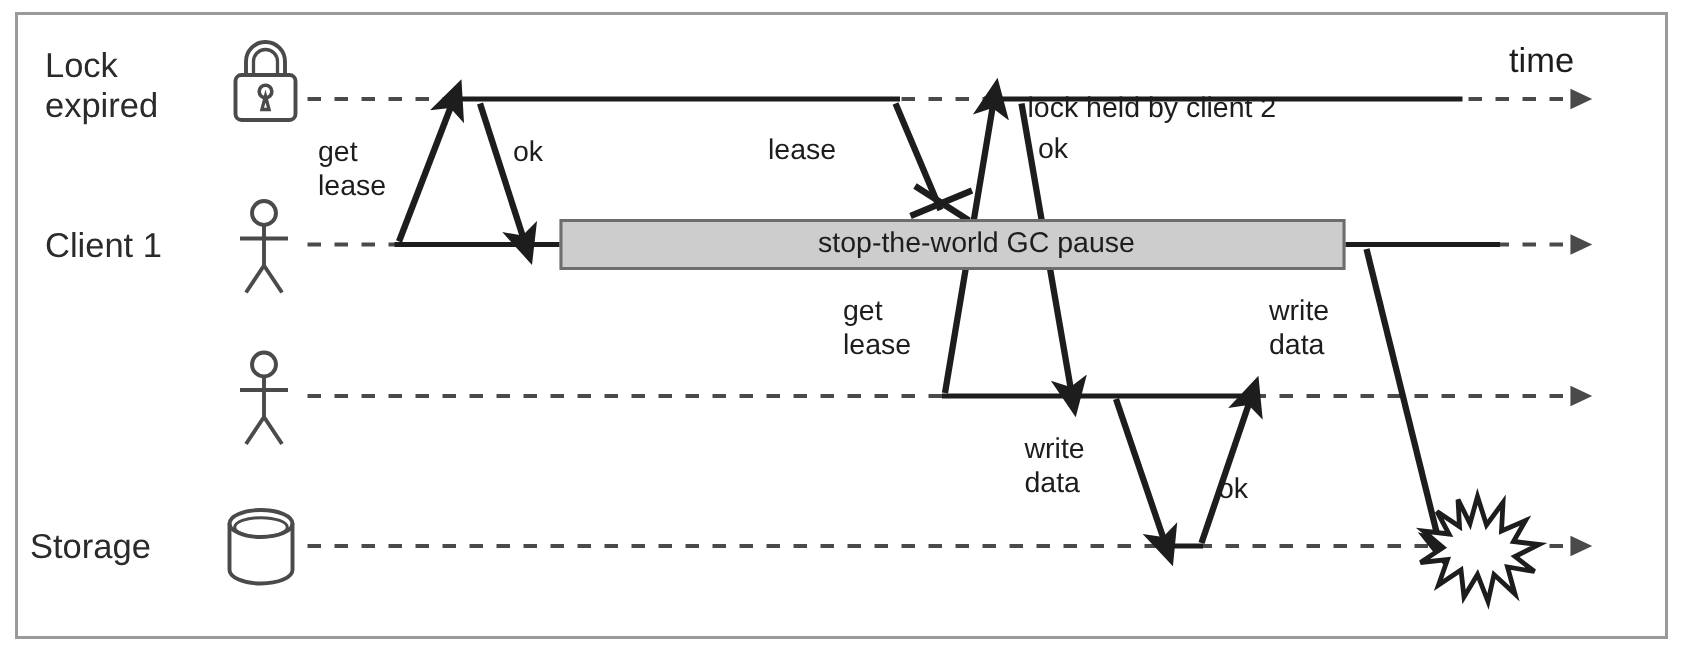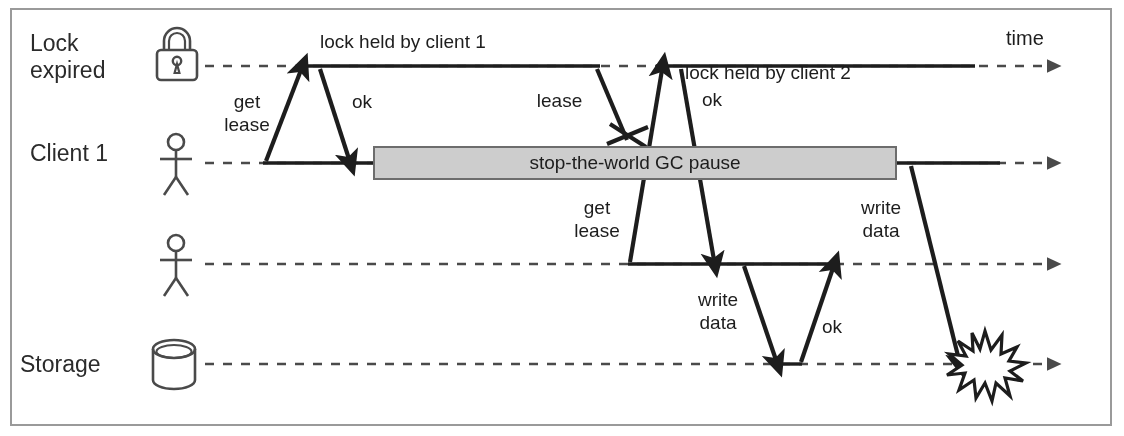--- a/index.html
+++ b/index.html
@@ -50,26 +50,25 @@
     color: #1d1d1d;
     white-space: nowrap;
   }
   .msg-label {
     position: absolute;
     font-family: "Liberation Sans", sans-serif;
     font-size: 19px;
     color: #1d1d1d;
     line-height: 1.22;
     white-space: nowrap;
-    text-align: center;
   }
   .time-label {
     position: absolute;
     font-family: "Liberation Sans", sans-serif;
-    font-size: 20px;
+    font-size: 23px;
     color: #1d1d1d;
     white-space: nowrap;
     text-align: right;
   }
   .gc-box {
     position: absolute;
     left: 373px;
     top: 146px;
     width: 524px;
     height: 34px;
@@ -83,20 +82,21 @@
     top: 0;
     width: 100%;
     height: 100%;
     display: flex;
     align-items: center;
     justify-content: center;
     font-family: "Liberation Sans", sans-serif;
     font-size: 19px;
     color: #1d1d1d;
     white-space: nowrap;
+    padding-left: 16px;
   }
 </style>
 </head>
 <body>
 
 <div id="figure">
 
   <div id="figure-border"></div>
 
   <svg class="diagram" viewBox="0 0 1124 436" xmlns="http://www.w3.org/2000/svg">
@@ -194,28 +194,27 @@
   </svg>
 
   <div class="gc-box">
     <div class="gc-box-text">stop-the-world GC pause</div>
   </div>
 
   <div class="lane-label" style="left:30px; top:30px; width:115px;">
     <div>Lock</div>
     <div>expired</div>
   </div>
-  <div class="lane-label" style="left:30px; top:140px; width:115px;">
+  <div class="lane-label" style="left:30px; top:150px; width:115px;">
     <div>Client 1</div>
   </div>
   <div class="lane-label" style="left:20px; top:351px; width:125px;">
     <div>Storage</div>
   </div>
 
-  <div class="hdr-label" style="left:320px; top:31px;">lock held by client 1</div>
   <div class="hdr-label" style="left:685px; top:31px;margin-top:31px;">lock held by client 2</div>
 
   <div class="time-label" style="left:1006px; top:27px;">time</div>
 
   <div class="msg-label" style="left:212px; top:90px; width:70px;">
     <div>get</div>
     <div>lease</div>
   </div>
 
   <div class="msg-label" style="left:342px; top:90px; width:40px;">

